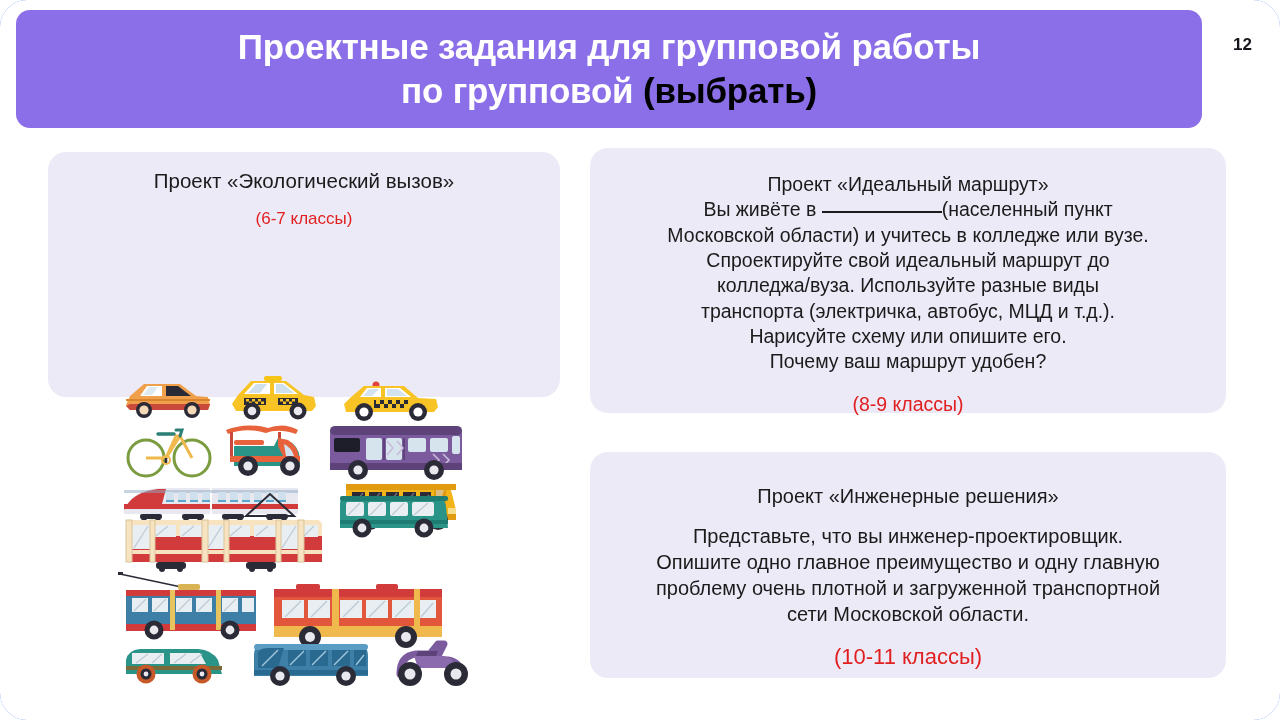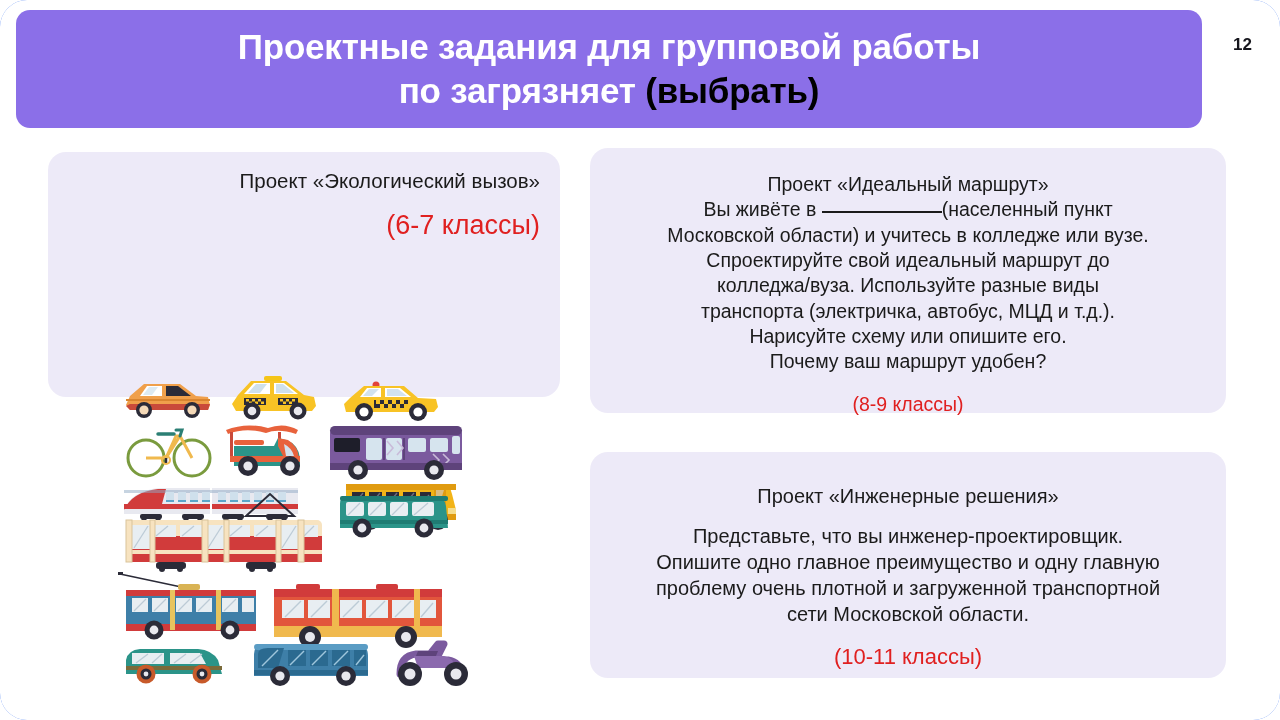--- a/index.html
+++ b/index.html
@@ -91,24 +91,23 @@
   }
 
   
   #card-eco {
     left: 48px;
     top: 152px;
     width: 512px;
     height: 245px;
     padding: 16px 20px 14px;
     justify-content: flex-start;
-    align-items: flex-end;
   }
   #card-eco p { font-size: 20.5px; }
-  #card-eco .grade { font-size: 27px; margin-top: 13px; }
+  #card-eco .grade { font-size: 17px; margin-top: 13px; }
 
   
   #card-route {
     left: 590px;
     top: 148px;
     width: 636px;
     height: 265px;
     padding: 24px 16px;
     justify-content: flex-start;
   }
@@ -145,21 +144,21 @@
   #illustration svg { display: block; width: 100%; height: 100%; }
 </style>
 </head>
 <body>
 
 <div id="slide">
   <div class="page-surface"></div>
 
   <div class="title-banner">
     <div class="title-line">Проектные задания для групповой работы</div>
-    <div class="title-line"><span>по загрязняет </span><span class="emph">(выбрать)</span></div>
+    <div class="title-line"><span>по групповой </span><span class="emph">(выбрать)</span></div>
   </div>
 
   <div class="slide-number">12</div>
 
   <div class="card" id="card-eco">
     <p>Проект «Экологический вызов»</p>
     <div class="grade">(6-7 классы)</div>
   </div>
 
   <div class="card" id="card-route">

